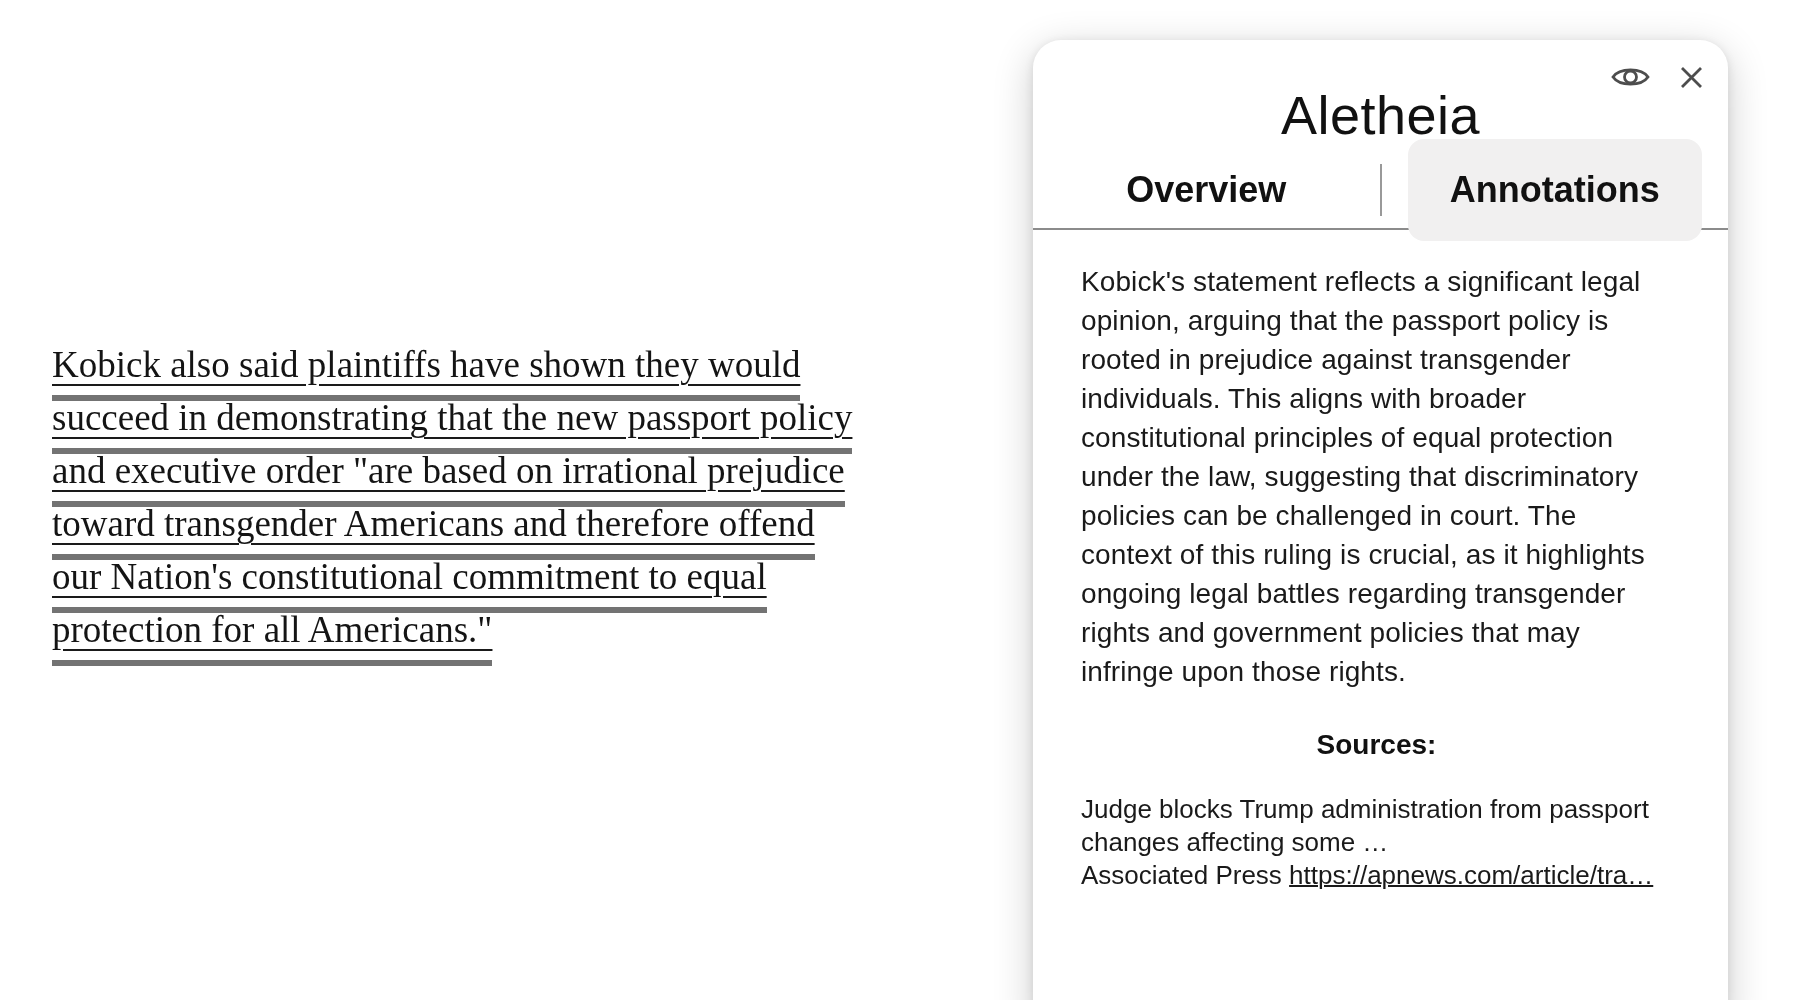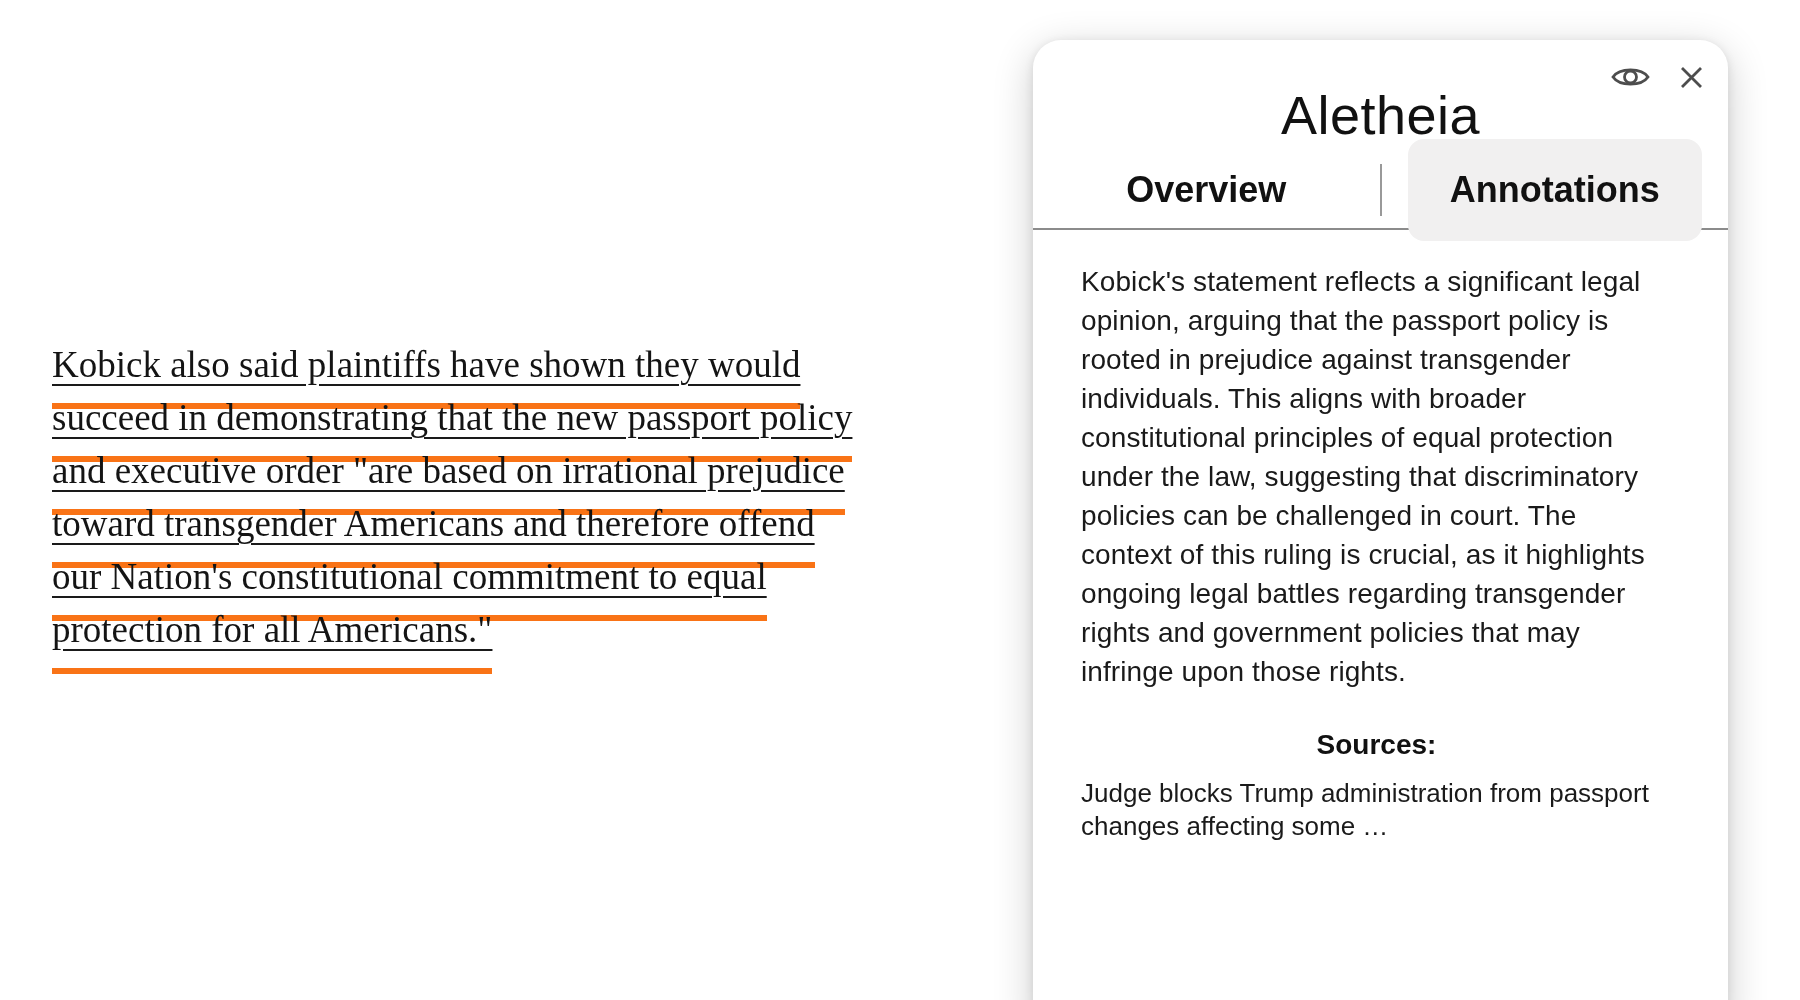--- a/index.html
+++ b/index.html
@@ -25,22 +25,22 @@
     line-height: 53px;
     height: 53px;
     white-space: nowrap;
   }
   .q-line .hl {
     display: inline;
     text-decoration: underline;
     text-decoration-thickness: 2px;
     text-underline-offset: 7px;
     text-decoration-color: #1a1a1a;
-    border-bottom: 6px solid #f97316;
-    padding-bottom: 18px;
+    border-bottom: 6px solid #737373;
+    padding-bottom: 10px;
   }
 
   
   .panel {
     position: absolute;
     left: 1033px;
     top: 40px;
     width: 695px;
     height: 1000px;
     background: #ffffff;
@@ -117,21 +117,21 @@
     letter-spacing: 0.1px;
   }
   .sources-heading {
     margin-top: 38px;
     text-align: center;
     font-size: 28px;
     font-weight: 600;
     color: #111111;
   }
   .source-item {
-    margin-top: 16px;
+    margin-top: 32px;
     font-size: 26px;
     line-height: 33px;
     color: #1a1a1a;
   }
   .source-line2 { display: block; }
   .source-link {
     color: #1a1a1a;
     text-decoration: underline;
     text-decoration-thickness: 2px;
     cursor: pointer;
@@ -181,16 +181,19 @@
     </div>
   </div>
 
   <div class="panel-content">
     <div class="annotation-text">Kobick's statement reflects a significant legal opinion, arguing that the passport policy is rooted in prejudice against transgender individuals. This aligns with broader constitutional principles of equal protection under the law, suggesting that discriminatory policies can be challenged in court. The context of this ruling is crucial, as it highlights ongoing legal battles regarding transgender rights and government policies that may infringe upon those rights.</div>
 
     <div class="sources-heading">Sources:</div>
 
     <div class="source-item">
       <span>Judge blocks Trump administration from passport changes affecting some …</span>
+      <span class="source-line2"><span>Associated Press</span>
+        <a class="source-link">https://apnews.com/article/tra…</a>
+      </span>
     </div>
   </div>
 
 </div>
 
 </body></html>

